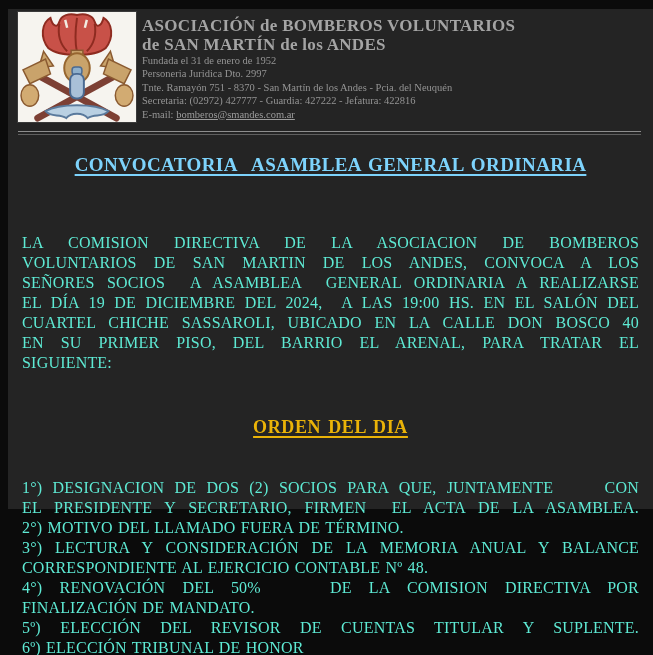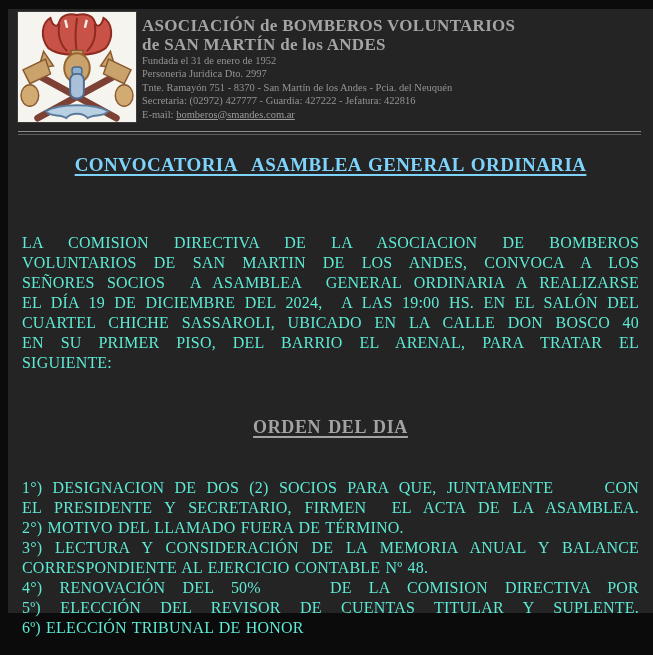--- a/index.html
+++ b/index.html
@@ -6,21 +6,21 @@
   .canvas {
     position: relative;
     width: 653px; height: 655px;
     background: #0b0b0b;
     overflow: hidden;
     font-family: "Liberation Serif", serif;
   }
   .page {
     position: absolute;
     left: 8px; top: 9px;
-    width: 645px; height: 604px;
+    width: 645px; height: 500px;
     background: #242424;
   }
   
   .letterhead { position: relative; height: 114px; margin: 2px 0 0 9px; }
   .logo-box {
     position: absolute; left: 0; top: 0;
     width: 120px; height: 112px;
     background: #f6f4ef;
     border: 1px solid #3a3a3a;
     box-sizing: border-box;
@@ -41,21 +41,21 @@
   
   .doc-title {
     margin: 19px 0 0 0; text-align: center;
     font-size: 19px; font-weight: bold; color: #7dd3fc;
     text-decoration: underline; text-decoration-thickness: 2px;
     text-underline-offset: 3px; letter-spacing: 0.4px; word-spacing: 2px;
     line-height: 22px;
   }
   .orden-title {
     margin: 44px 0 0 0; text-align: center;
-    font-size: 18px; font-weight: bold; color: #a3a3a3;
+    font-size: 18px; font-weight: bold; color: #eab308;
     text-decoration: underline; text-decoration-thickness: 2px;
     text-underline-offset: 3px; letter-spacing: 0.6px; word-spacing: 2px;
     line-height: 21px;
   }
   
   .par { margin: 0 14px 0 14px; }
   .body-par { margin-top: 57px; }
   .orden-par { margin-top: 40px; }
   .line {
     font-size: 16px; line-height: 20px; color: #5eead4;
@@ -131,18 +131,19 @@
 
     <h2 class="orden-title">ORDEN DEL DIA</h2>
 
     <div class="par orden-par">
         <div class="line jline">1°) DESIGNACION DE DOS (2) SOCIOS PARA QUE, JUNTAMENTE &nbsp;&nbsp;&nbsp;&nbsp;CON</div>
         <div class="line jline">EL PRESIDENTE Y SECRETARIO, FIRMEN &nbsp;EL ACTA DE LA ASAMBLEA.</div>
         <div class="line lline">2°) MOTIVO DEL LLAMADO FUERA DE TÉRMINO.</div>
         <div class="line jline">3°) LECTURA Y CONSIDERACIÓN DE LA MEMORIA ANUAL Y BALANCE</div>
         <div class="line lline">CORRESPONDIENTE AL EJERCICIO CONTABLE Nº 48.</div>
         <div class="line jline">4°) RENOVACIÓN DEL 50% &nbsp;&nbsp;&nbsp;DE LA COMISION DIRECTIVA POR</div>
+        <div class="line lline">FINALIZACIÓN DE MANDATO.</div>
         <div class="line jline">5º) ELECCIÓN DEL REVISOR DE CUENTAS TITULAR Y SUPLENTE.</div>
         <div class="line lline">6º) ELECCIÓN TRIBUNAL DE HONOR</div>
       </div>
 
   </div>
 </div>
 
 </body></html>

